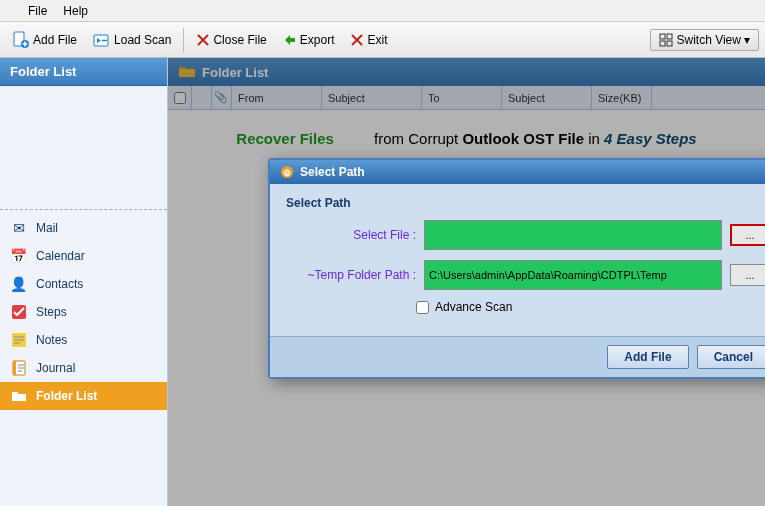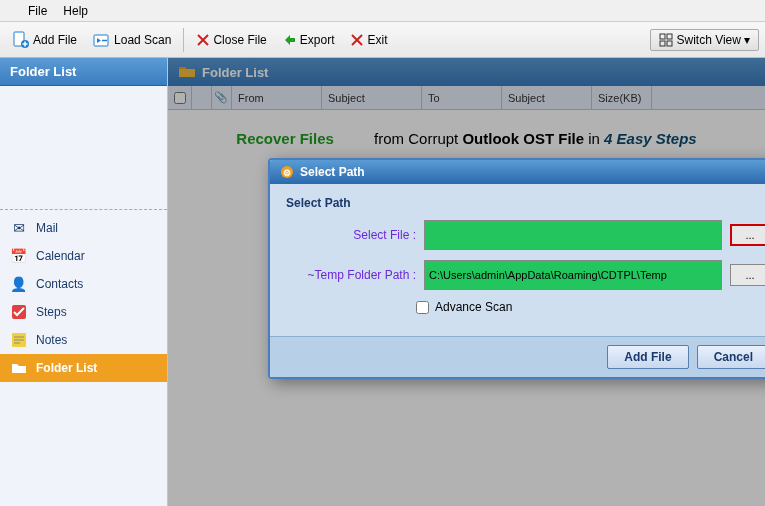--- a/index.html
+++ b/index.html
@@ -417,20 +417,32 @@
         <div class="sidebar-icon">
           <svg width="16" height="16" viewBox="0 0 16 16">
             <rect x="1" y="1" width="14" height="14" rx="1" fill="#f0d040"></rect>
             <line x1="3" y1="5" x2="13" y2="5" stroke="#888" stroke-width="1"></line>
             <line x1="3" y1="8" x2="13" y2="8" stroke="#888" stroke-width="1"></line>
             <line x1="3" y1="11" x2="9" y2="11" stroke="#888" stroke-width="1"></line>
           </svg>
         </div>
         <span>Notes</span>
       </div>
+      <div class="sidebar-item">
+        <div class="sidebar-icon">
+          <svg width="16" height="16" viewBox="0 0 16 16">
+            <rect x="2" y="1" width="12" height="14" rx="1" fill="white" stroke="#d08000" stroke-width="1"></rect>
+            <rect x="2" y="1" width="3" height="14" rx="1" fill="#f0a020"></rect>
+            <line x1="7" y1="5" x2="13" y2="5" stroke="#888" stroke-width="1"></line>
+            <line x1="7" y1="8" x2="13" y2="8" stroke="#888" stroke-width="1"></line>
+            <line x1="7" y1="11" x2="11" y2="11" stroke="#888" stroke-width="1"></line>
+          </svg>
+        </div>
+        <span>Journal</span>
+      </div>
       <div class="sidebar-item active">
         <div class="sidebar-icon">
           <svg width="16" height="16" viewBox="0 0 16 16">
             <path d="M1,4 L1,13 L15,13 L15,6 L8,6 L6,4 Z" fill="white"></path>
           </svg>
         </div>
         <span>Folder List</span>
       </div>
     </div>
   </div>

